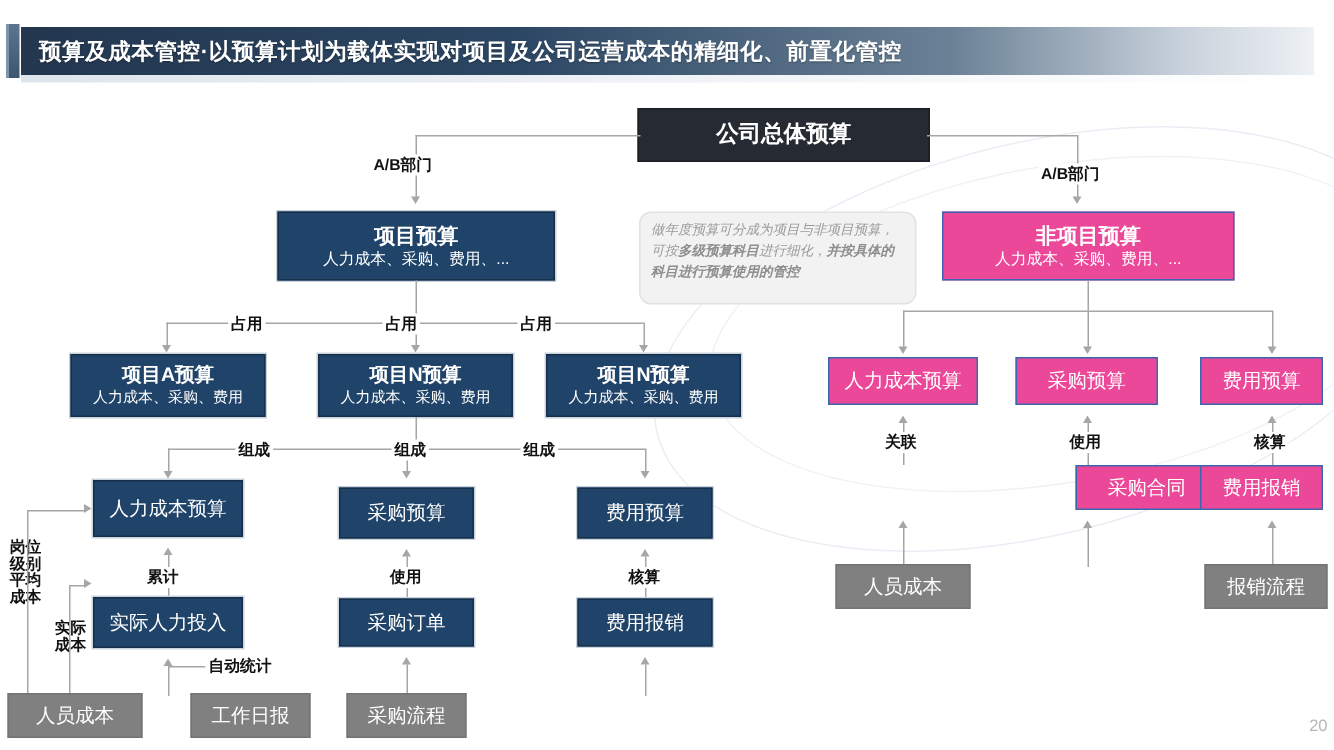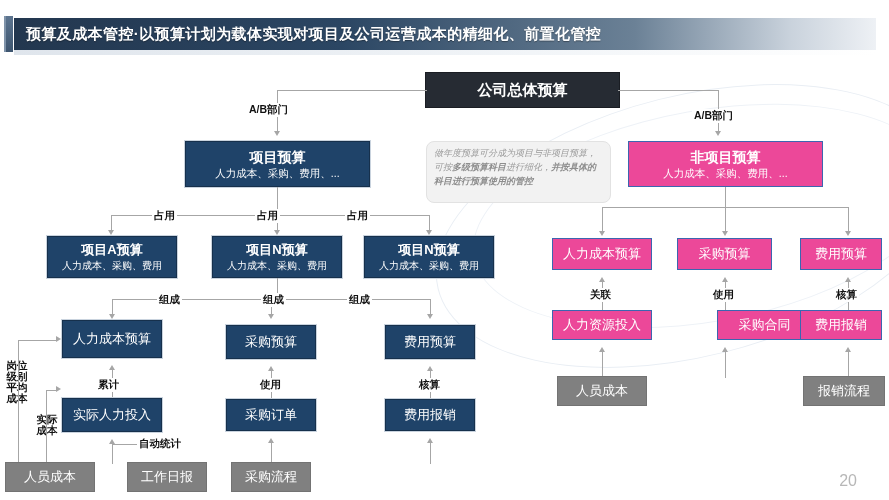--- a/index.html
+++ b/index.html
@@ -82,22 +82,22 @@
   
   .callout{
     position:absolute;box-sizing:border-box;
     background:#f2f2f2;border:1px solid #e2e2e2;border-radius:8px;
     color:#9a9a9a;font-size:9px;line-height:1.55;
     padding:5px 7px;font-style:italic;
   }
   .callout b{color:#8e8e8e;font-weight:bold;font-style:italic;}
 
   #page-num{
-    position:absolute;right:32px;bottom:10px;
-    font-size:16px;color:#b7b7b7;
+    position:absolute;right:4px;bottom:10px;
+    font-size:11px;color:#b7b7b7;
   }
 </style>
 </head>
 <body>
 
 <div id="slide">
 
   <div id="bg-swoosh"></div>
   <div id="bg-swoosh2"></div>
 
@@ -243,23 +243,20 @@
   <div class="arw arw-d" style="left:599px;top:231px;"></div>
   <div class="arw arw-d" style="left:722px;top:231px;"></div>
   <div class="arw arw-d" style="left:845px;top:231px;"></div>
 
   <div class="node blue" style="left:552px;top:238px;width:100px;height:32px;font-size:13px;">
     <span class="t2">人力成本预算</span>
   </div>
   <div class="ln lnv" style="left:602px;top:282px;height:28px;"></div>
   <div class="arw arw-u" style="left:599px;top:277px;"></div>
   <div class="lbl" style="left:588px;top:288px;">关联</div>
-  <div class="node blue" style="left:552px;top:310px;width:100px;height:30px;font-size:13px;">
-    <span class="t2">人力资源投入</span>
-  </div>
   <div class="ln lnv" style="left:602px;top:352px;height:26px;"></div>
   <div class="arw arw-u" style="left:599px;top:347px;"></div>
   <div class="node gray" style="left:557px;top:376px;width:90px;height:30px;font-size:13px;">
     <span class="t2">人员成本</span>
   </div>
 
   <div class="node blue" style="left:677px;top:238px;width:95px;height:32px;font-size:13px;">
     <span class="t2">采购预算</span>
   </div>
   <div class="ln lnv" style="left:725px;top:282px;height:28px;"></div>

